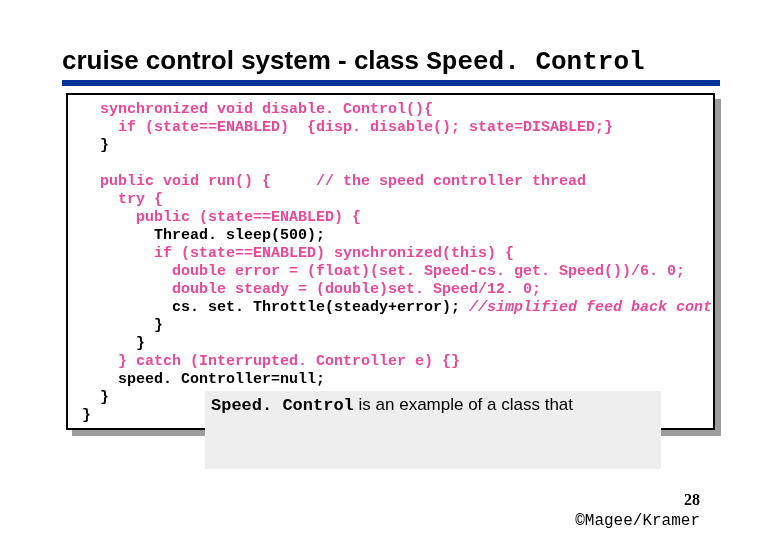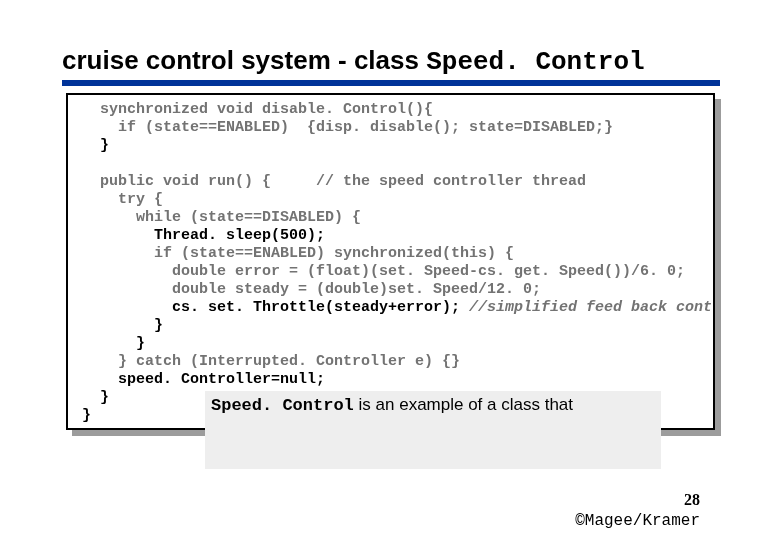--- a/index.html
+++ b/index.html
@@ -59,21 +59,21 @@
   }
   .code-box pre {
     margin: 0;
     font-family: 'Courier New', monospace;
     font-size: 15px;
     font-weight: bold;
     line-height: 18px;
     white-space: pre;
     color: #000;
   }
-  .red { color: #737373; }
+  .red { color: #ec4899; }
   .ital { font-style: italic; font-weight:bold;}
   .note-box {
     position: absolute;
     left: 205px;
     top: 391px;
     width: 456px;
     height: 78px;
     background: #eeeeee;
     padding: 2px 6px 16px 6px;
     box-sizing: border-box;
@@ -124,21 +124,21 @@
   <div class="rule"></div>
 
   <div class="code-shadow"></div>
   <div class="code-box">
 <pre><span class="red">  synchronized void disable. Control(){</span>
 <span class="red">    if (state==ENABLED)  {disp. disable(); state=DISABLED;}</span>
 <span>  }</span>
 <span></span>
 <span class="red">  public void run() {     // the speed controller thread</span>
 <span class="red">    try {</span>
-<span class="red">      while (state==DISABLED) {</span>
+<span class="red">      public (state==ENABLED) {</span>
 <span>        Thread. sleep(500);</span>
 <span class="red">        if (state==ENABLED) synchronized(this) {</span>
 <span class="red">          double error = (float)(set. Speed-cs. get. Speed())/6. 0;</span>
 <span class="red">          double steady = (double)set. Speed/12. 0;</span>
 <span>          cs. set. Throttle(steady+error); </span><span class="red ital">//simplified feed back control</span>
 <span>        }</span>
 <span>      }</span>
 <span class="red">    } catch (Interrupted. Controller e) {}</span>
 <span>    speed. Controller=null;</span>
 <span>  }</span>

